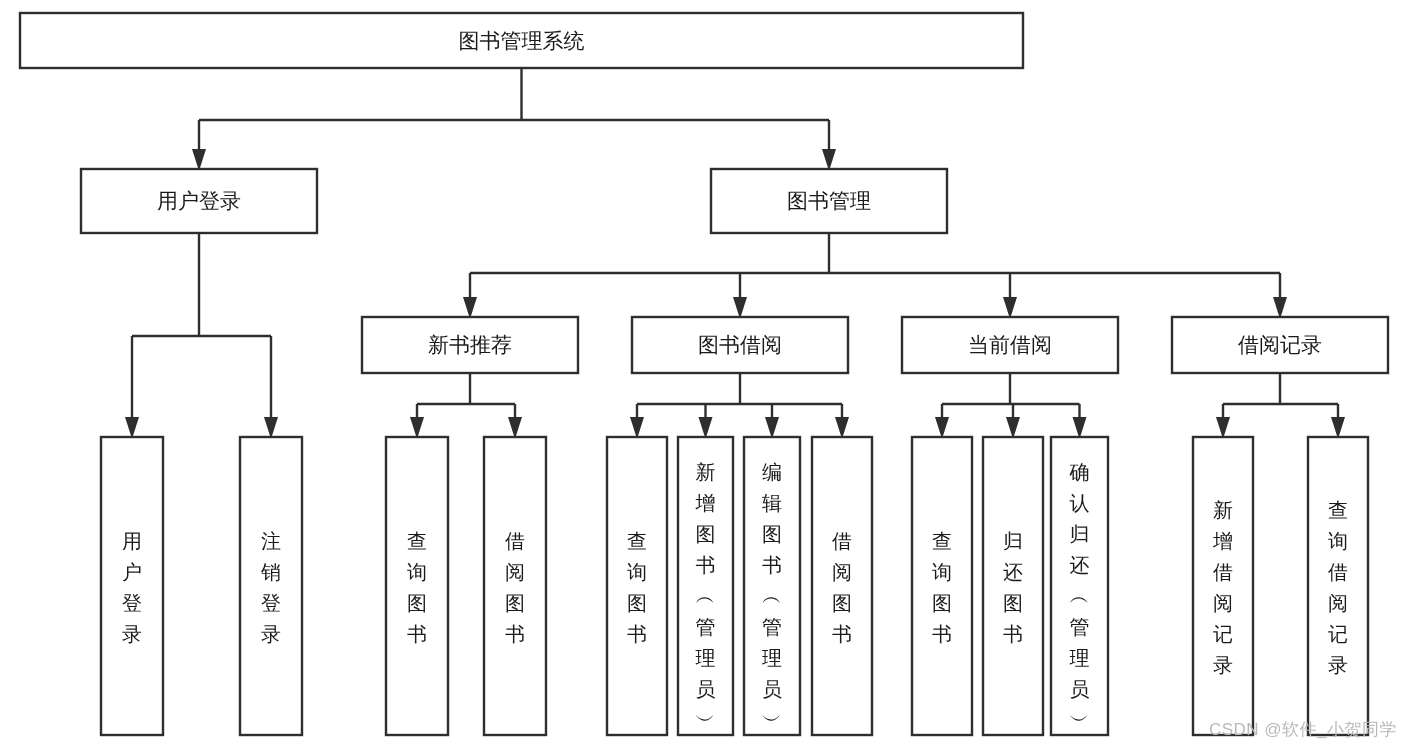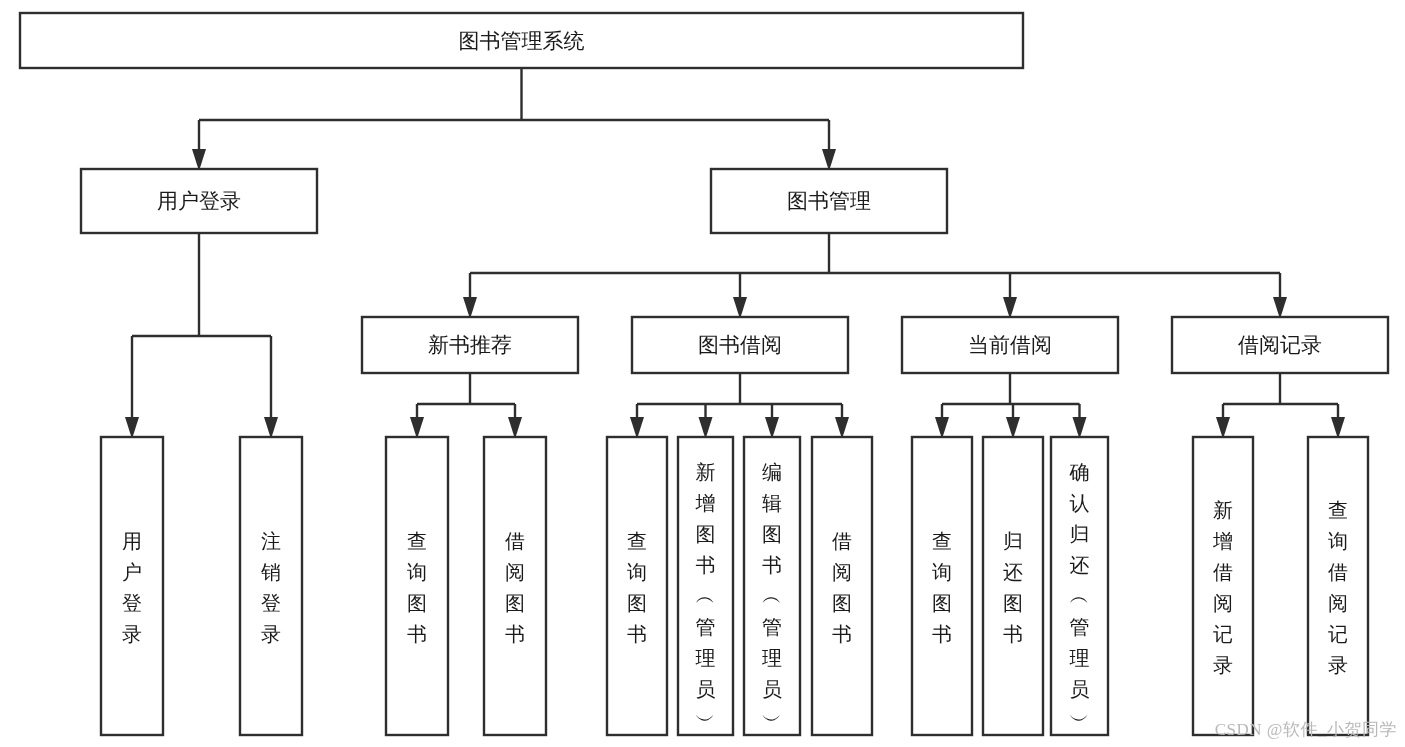--- a/index.html
+++ b/index.html
@@ -53,21 +53,21 @@
   .node-label-v {
     font-family: "DejaVu Sans", "Liberation Sans", sans-serif;
     font-size: 20px;
     fill: #1a1a1a;
     text-anchor: middle;
   }
   .watermark {
     position: absolute;
     right: 8px;
     bottom: 6px;
-    font-family: Liberation Serif, serif;
+    font-family: Liberation Sans, sans-serif;
     font-size: 17px;
     color: #b9b9b9;
     letter-spacing: 0.5px;
     white-space: nowrap;
     pointer-events: none;
   }
 </style>
 </head>
 <body>
 

